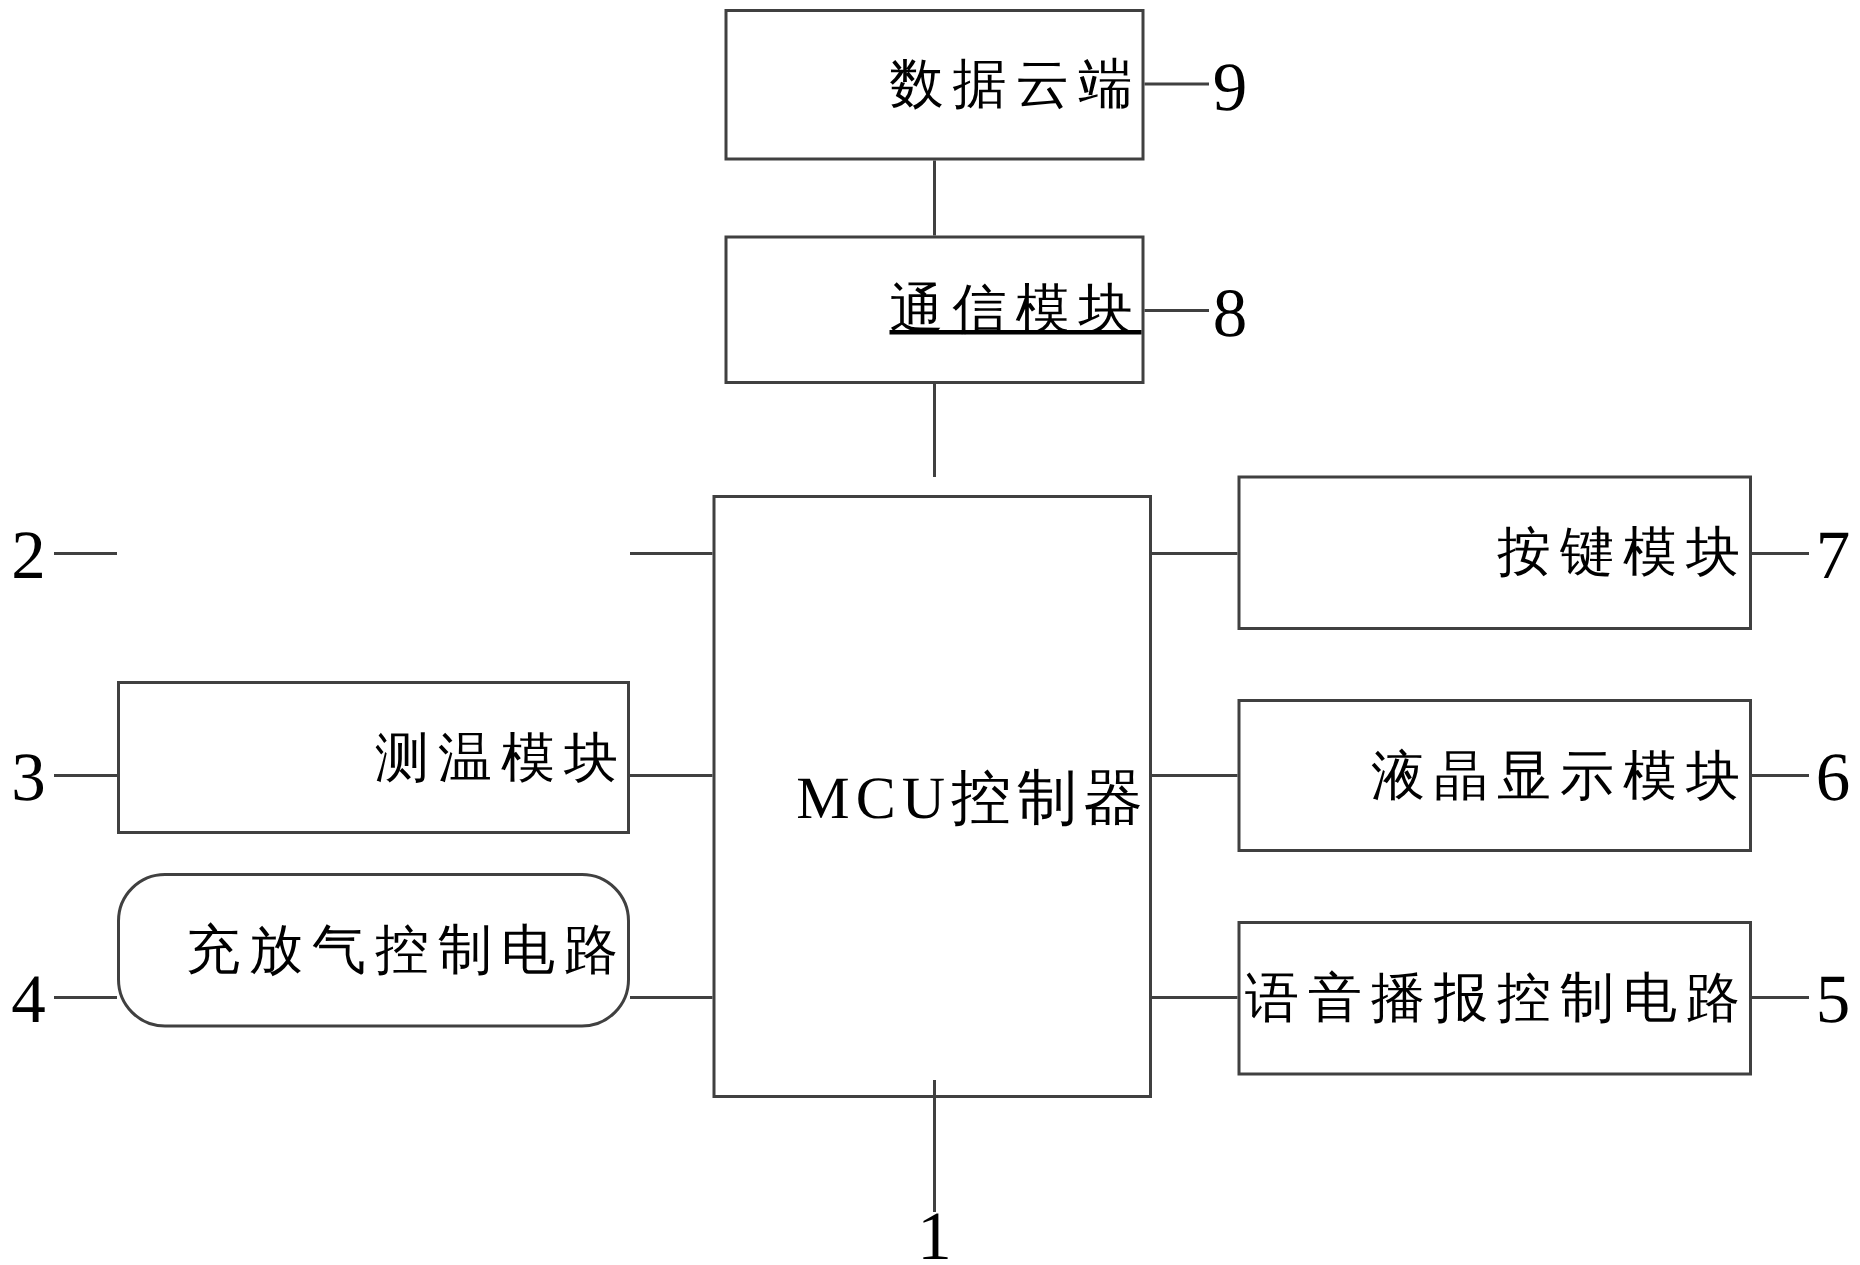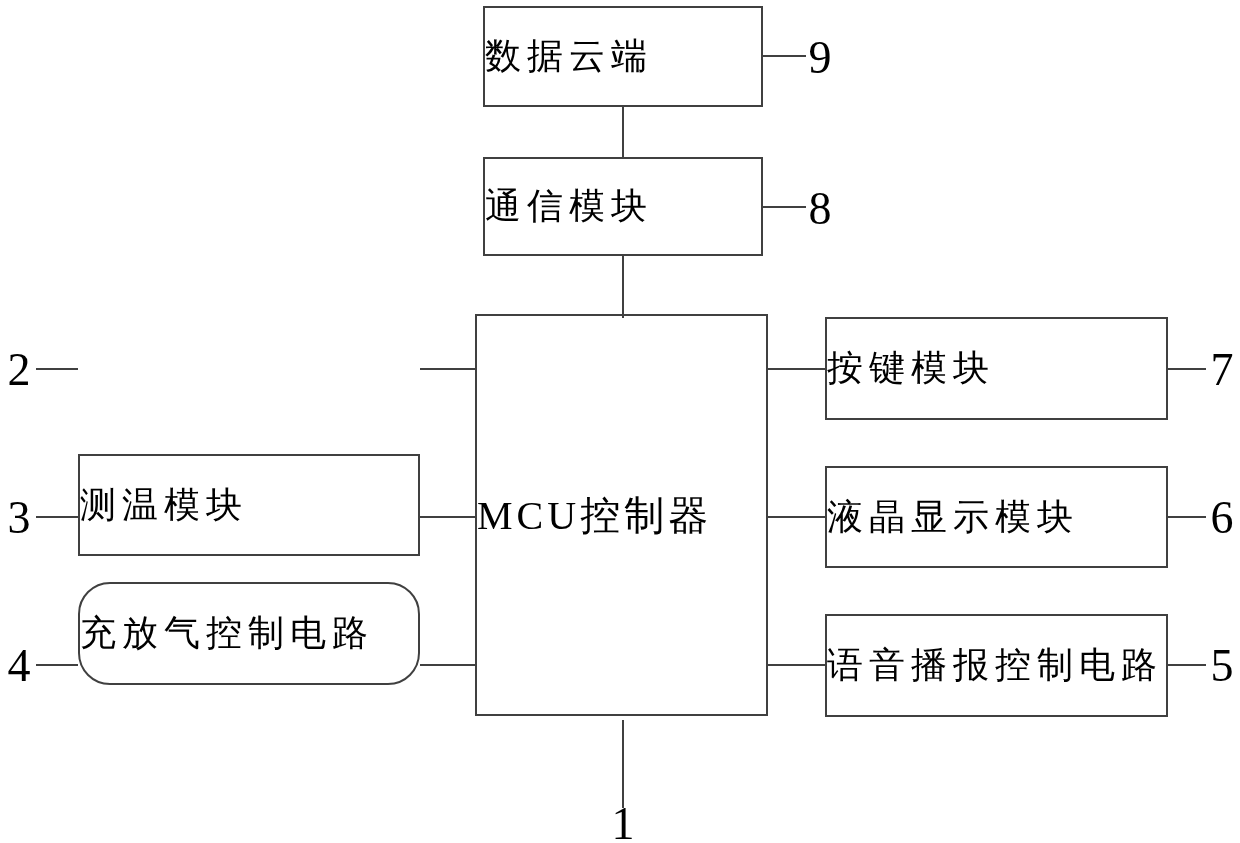--- a/index.html
+++ b/index.html
@@ -16,21 +16,21 @@
     color: #000000;
     overflow: hidden;
   }
   .box {
     position: absolute;
     box-sizing: border-box;
     border: 2px solid #404040;
     background: #ffffff;
     display: flex;
     align-items: center;
-    justify-content: flex-start;
+    justify-content: flex-end;
     text-align: center;
     font-size: 36px;
     letter-spacing: 6px;
     white-space: nowrap;
   }
   .box.mcu {
     font-size: 40px;
     letter-spacing: 4px;
   }
   .refnum {
@@ -52,25 +52,25 @@
 </style>
 </head>
 <body>
 
 <div class="canvas">
 
   <div class="box" style="left:483px; top:6px; width:280px; height:101px;">
     <span>数据云端</span>
   </div>
 
-  <div class="box" style="left:483px; top:157px; width:280px; height:99px;">
+  <div class="box" style="left:483px; top:157px; width:280px; height:99px;text-decoration:underline;">
     <span>通信模块</span>
   </div>
 
-  <div class="box mcu" style="left:475px; top:314px; width:293px; height:402px;">
+  <div class="box mcu" style="left:475px; top:330px; width:293px; height:402px;">
     <span>MCU控制器</span>
   </div>
 
 
   <div class="box" style="left:78px; top:454px; width:342px; height:102px;">
     <span>测温模块</span>
   </div>
 
   <div class="box" style="left:78px; top:582px; width:342px; height:103px;border-radius:32px;">
     <span>充放气控制电路</span>

